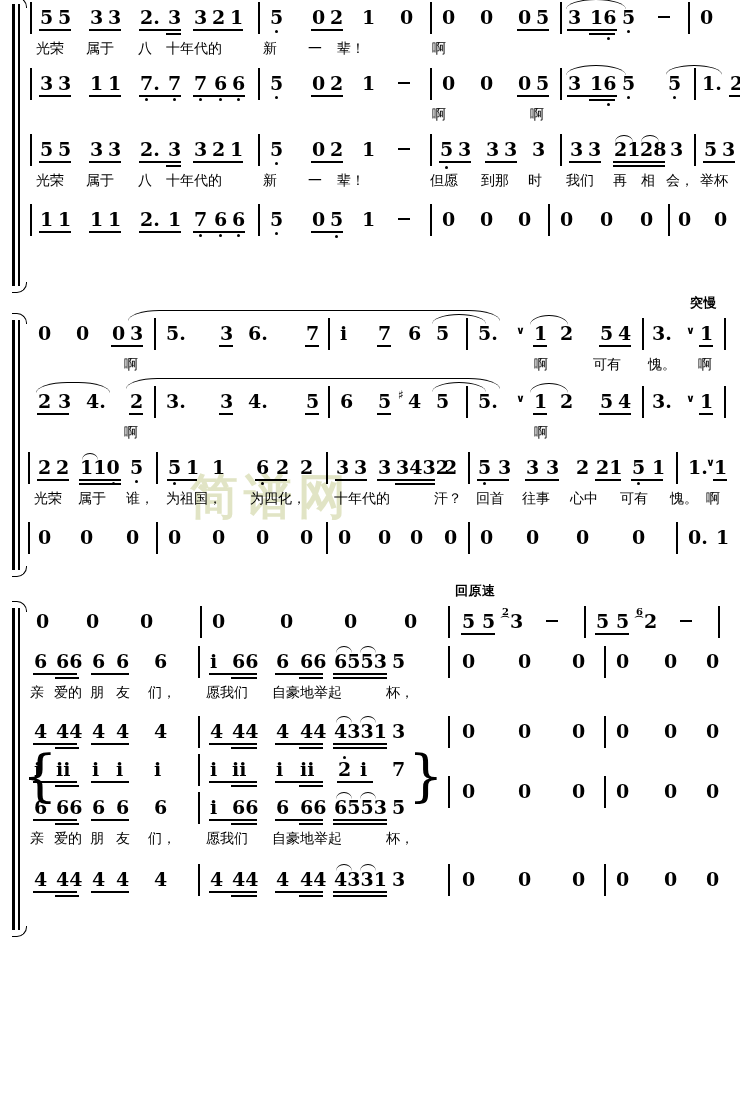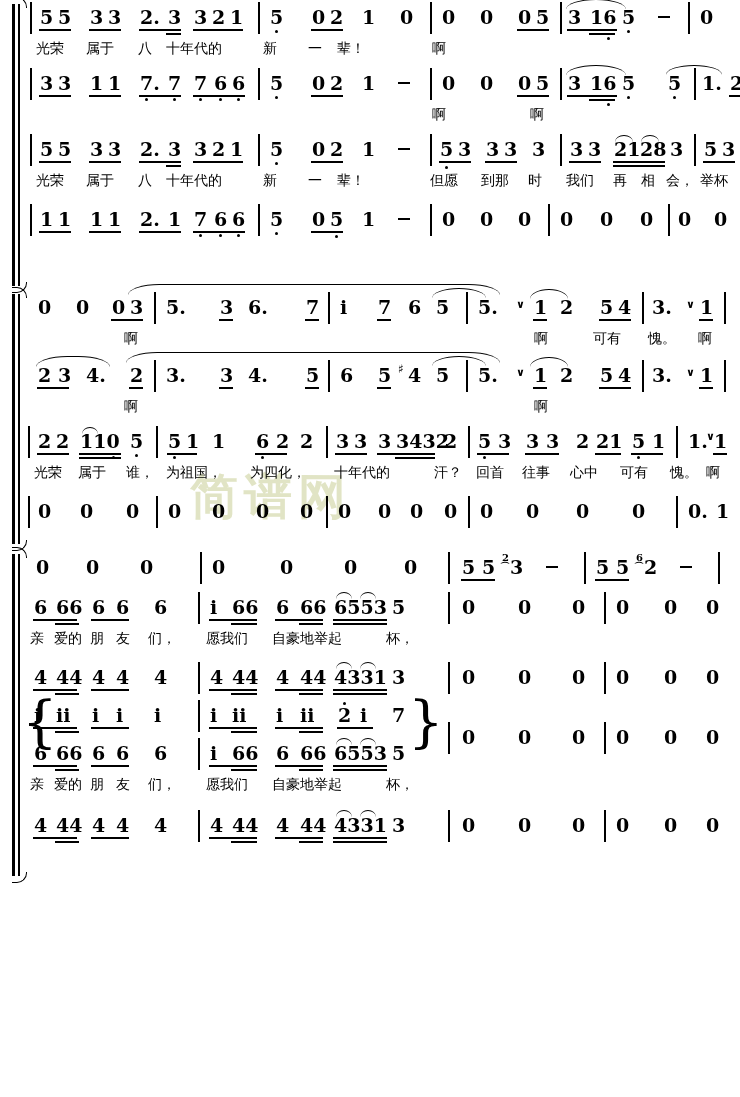--- a/index.html
+++ b/index.html
@@ -322,20 +322,23 @@
       <div class="n" style="left:560px;">0</div>
       <div class="n" style="left:600px;">0</div>
       <div class="n" style="left:640px;">0</div>
       <div class="bar" style="left:668px;"></div>
       <div class="n" style="left:678px;">0</div>
       <div class="n" style="left:714px;">0</div>
 
     </div>
   </div>
 
+  <div class="tempo-row" style="height:26px;">
+    <div class="tempo-mark" style="left:690px;top:4px;">突慢</div>
+  </div>
 
   <div class="system" style="height:260px;">
     <div class="brace" style="top:4px;height:250px;">
       <div class="b1"></div>
         <div class="b2"></div>
       <div class="hookTop"></div>
         <div class="hookBot"></div>
     </div>
 
     <div class="staff" style="height:40px;">
@@ -518,20 +521,23 @@
       <div class="n" style="left:480px;">0</div>
       <div class="n" style="left:526px;">0</div>
       <div class="n" style="left:576px;">0</div>
       <div class="n" style="left:632px;">0</div>
       <div class="bar" style="left:676px;"></div>
       <div class="n" style="left:688px;">0.</div>
       <div class="n" style="left:716px;">1</div>
     </div>
   </div>
 
+  <div class="tempo-row" style="height:28px;">
+    <div class="tempo-mark" style="left:455px;top:6px;">回原速</div>
+  </div>
 
   <div class="system" style="height:330px;">
     <div class="brace" style="top:4px;height:322px;">
       <div class="b1"></div>
         <div class="b2"></div>
       <div class="hookTop"></div>
         <div class="hookBot"></div>
     </div>
 
     <div class="staff" style="height:40px;">

